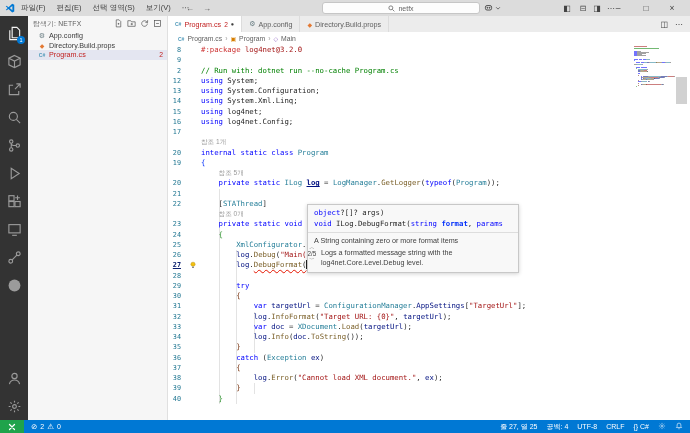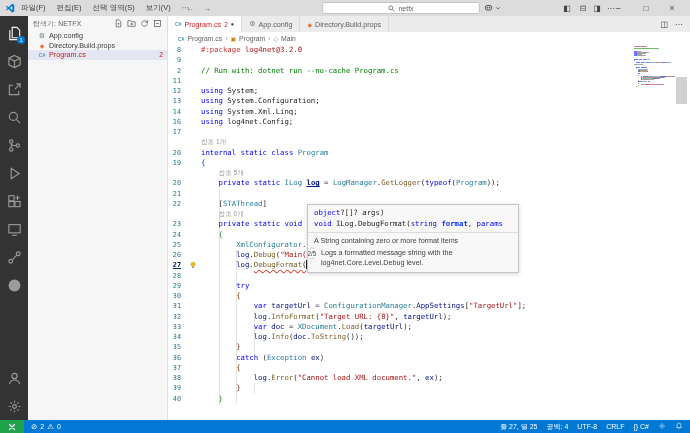--- a/index.html
+++ b/index.html
@@ -302,24 +302,24 @@
 
   <div id="code">
     <div class="guide" style="left:50.6px;top:143.5px;height:215px;"></div>
     <div class="guide" style="left:68.2px;top:205px;height:154px;"></div>
     <div class="guide" style="left:85.8px;top:266.5px;height:41px;"></div>
     <div class="guide" style="left:85.8px;top:338.3px;height:10.3px;"></div>
     <div id="codelines">
         <div class="crow"><span class="ln">8</span><span class="gut"></span><span class="tk-dk">#:package</span><span class="tk-pl"> </span><span class="tk-dv">log4net@3.2.0</span></div>
         <div class="crow"><span class="ln">9</span><span class="gut"></span></div>
         <div class="crow"><span class="ln">2</span><span class="gut"></span><span class="tk-co">// Run with: dotnet run --no-cache Program.cs</span></div>
-        <div class="crow"><span class="ln">11</span><span class="gut"></span></div>
         <div class="crow"><span class="ln">12</span><span class="gut"></span><span class="tk-kw">using</span><span class="tk-pl"> System;</span></div>
         <div class="crow"><span class="ln">13</span><span class="gut"></span><span class="tk-kw">using</span><span class="tk-pl"> System.Configuration;</span></div>
         <div class="crow"><span class="ln">14</span><span class="gut"></span><span class="tk-kw">using</span><span class="tk-pl"> System.Xml.Linq;</span></div>
+        <div class="crow"><span class="ln">15</span><span class="gut"></span><span class="tk-kw">using</span><span class="tk-pl"> log4net;</span></div>
         <div class="crow"><span class="ln">16</span><span class="gut"></span><span class="tk-kw">using</span><span class="tk-pl"> log4net.Config;</span></div>
         <div class="crow"><span class="ln">17</span><span class="gut"></span></div>
         <div class="lensrow" style="padding-left: 33px;">참조 1개</div>
         <div class="crow"><span class="ln">20</span><span class="gut"></span><span class="tk-kw">internal</span><span class="tk-pl"> </span><span class="tk-kw">static</span><span class="tk-pl"> </span><span class="tk-kw">class</span><span class="tk-pl"> </span><span class="tk-ty">Program</span></div>
         <div class="crow"><span class="ln">19</span><span class="gut"></span><span class="tk-b1">{</span></div>
         <div class="lensrow" style="padding-left: 50.56px;">참조 5개</div>
         <div class="crow"><span class="ln">20</span><span class="gut"></span><span class="tk-pl">    </span><span class="tk-kw">private</span><span class="tk-pl"> </span><span class="tk-kw">static</span><span class="tk-pl"> </span><span class="tk-ty">ILog</span><span class="tk-pl"> </span><span class="tk-fd">log</span><span class="tk-pl"> = </span><span class="tk-ty">LogManager</span><span class="tk-pl">.</span><span class="tk-me">GetLogger</span><span class="tk-pl">(</span><span class="tk-kw">typeof</span><span class="tk-pl">(</span><span class="tk-ty">Program</span><span class="tk-pl">));</span></div>
         <div class="crow"><span class="ln">21</span><span class="gut"></span></div>
         <div class="crow"><span class="ln">22</span><span class="gut"></span><span class="tk-pl">    [</span><span class="tk-ty">STAThread</span><span class="tk-pl">]</span></div>
         <div class="lensrow" style="padding-left: 50.56px;">참조 0개</div>

